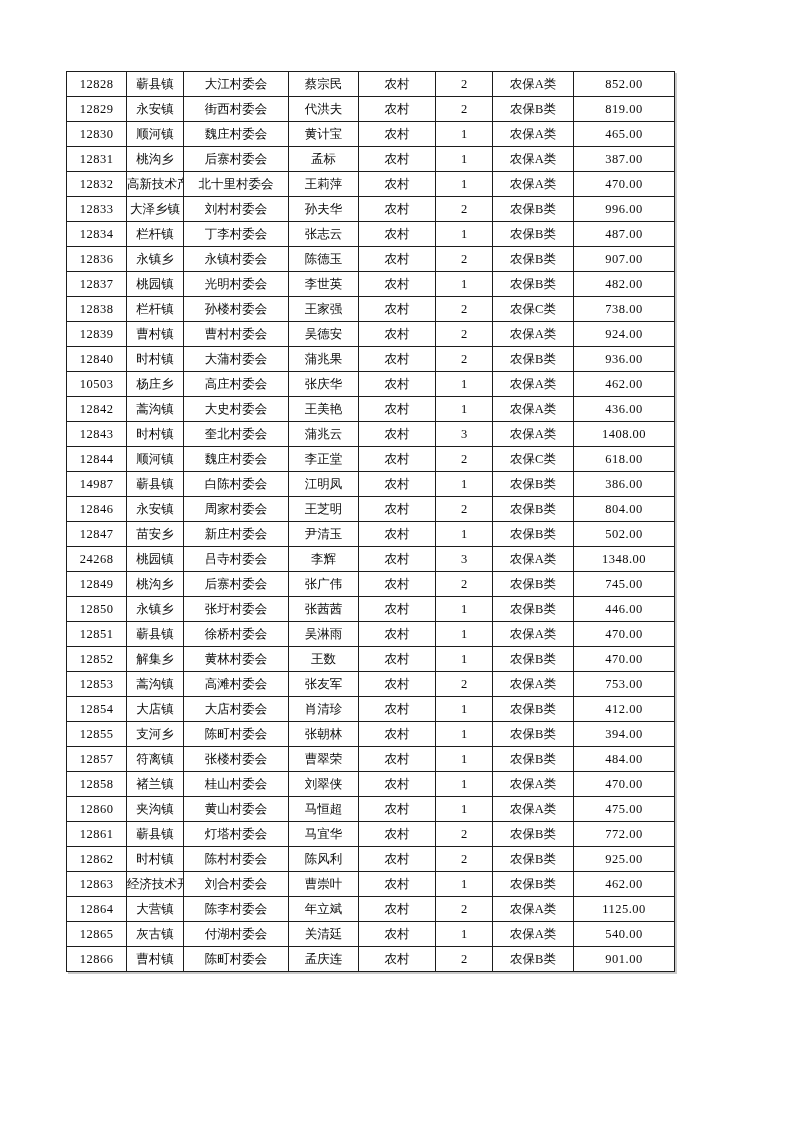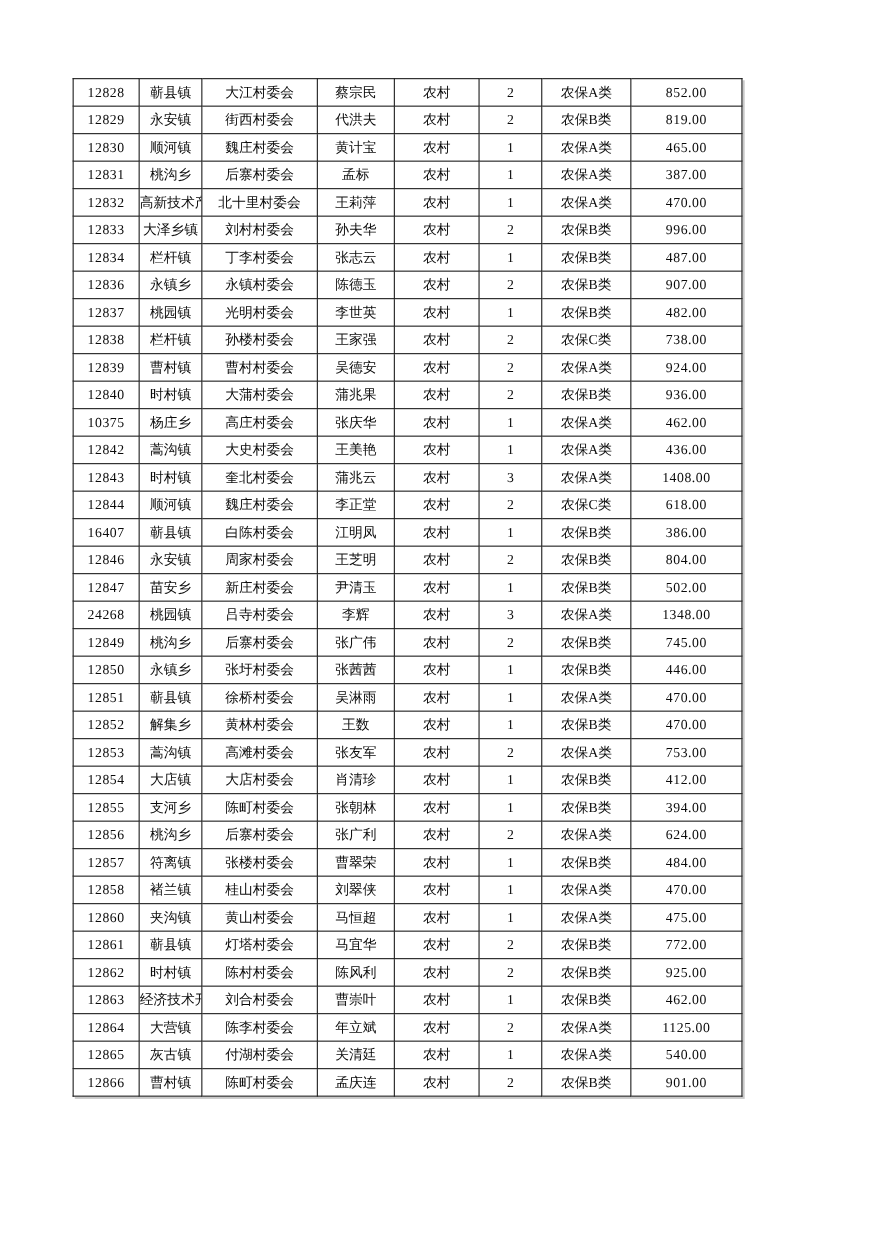--- a/index.html
+++ b/index.html
@@ -170,21 +170,21 @@
           <td class="col-id">12840</td>
           <td class="col-town">时村镇</td>
           <td class="col-village">大蒲村委会</td>
           <td class="col-person">蒲兆果</td>
           <td class="col-residence">农村</td>
           <td class="col-count">2</td>
           <td class="col-category">农保B类</td>
           <td class="col-amount">936.00</td>
         </tr>
         <tr>
-          <td class="col-id">10375</td>
+          <td class="col-id">10503</td>
           <td class="col-town">杨庄乡</td>
           <td class="col-village">高庄村委会</td>
           <td class="col-person">张庆华</td>
           <td class="col-residence">农村</td>
           <td class="col-count">1</td>
           <td class="col-category">农保A类</td>
           <td class="col-amount">462.00</td>
         </tr>
         <tr>
           <td class="col-id">12842</td>
@@ -210,21 +210,21 @@
           <td class="col-id">12844</td>
           <td class="col-town">顺河镇</td>
           <td class="col-village">魏庄村委会</td>
           <td class="col-person">李正堂</td>
           <td class="col-residence">农村</td>
           <td class="col-count">2</td>
           <td class="col-category">农保C类</td>
           <td class="col-amount">618.00</td>
         </tr>
         <tr>
-          <td class="col-id">16407</td>
+          <td class="col-id">14987</td>
           <td class="col-town">蕲县镇</td>
           <td class="col-village">白陈村委会</td>
           <td class="col-person">江明凤</td>
           <td class="col-residence">农村</td>
           <td class="col-count">1</td>
           <td class="col-category">农保B类</td>
           <td class="col-amount">386.00</td>
         </tr>
         <tr>
           <td class="col-id">12846</td>
@@ -318,30 +318,20 @@
         </tr>
         <tr>
           <td class="col-id">12855</td>
           <td class="col-town">支河乡</td>
           <td class="col-village">陈町村委会</td>
           <td class="col-person">张朝林</td>
           <td class="col-residence">农村</td>
           <td class="col-count">1</td>
           <td class="col-category">农保B类</td>
           <td class="col-amount">394.00</td>
-        </tr>
-        <tr>
-          <td class="col-id">12856</td>
-          <td class="col-town">桃沟乡</td>
-          <td class="col-village">后寨村委会</td>
-          <td class="col-person">张广利</td>
-          <td class="col-residence">农村</td>
-          <td class="col-count">2</td>
-          <td class="col-category">农保A类</td>
-          <td class="col-amount">624.00</td>
         </tr>
         <tr>
           <td class="col-id">12857</td>
           <td class="col-town">符离镇</td>
           <td class="col-village">张楼村委会</td>
           <td class="col-person">曹翠荣</td>
           <td class="col-residence">农村</td>
           <td class="col-count">1</td>
           <td class="col-category">农保B类</td>
           <td class="col-amount">484.00</td>

